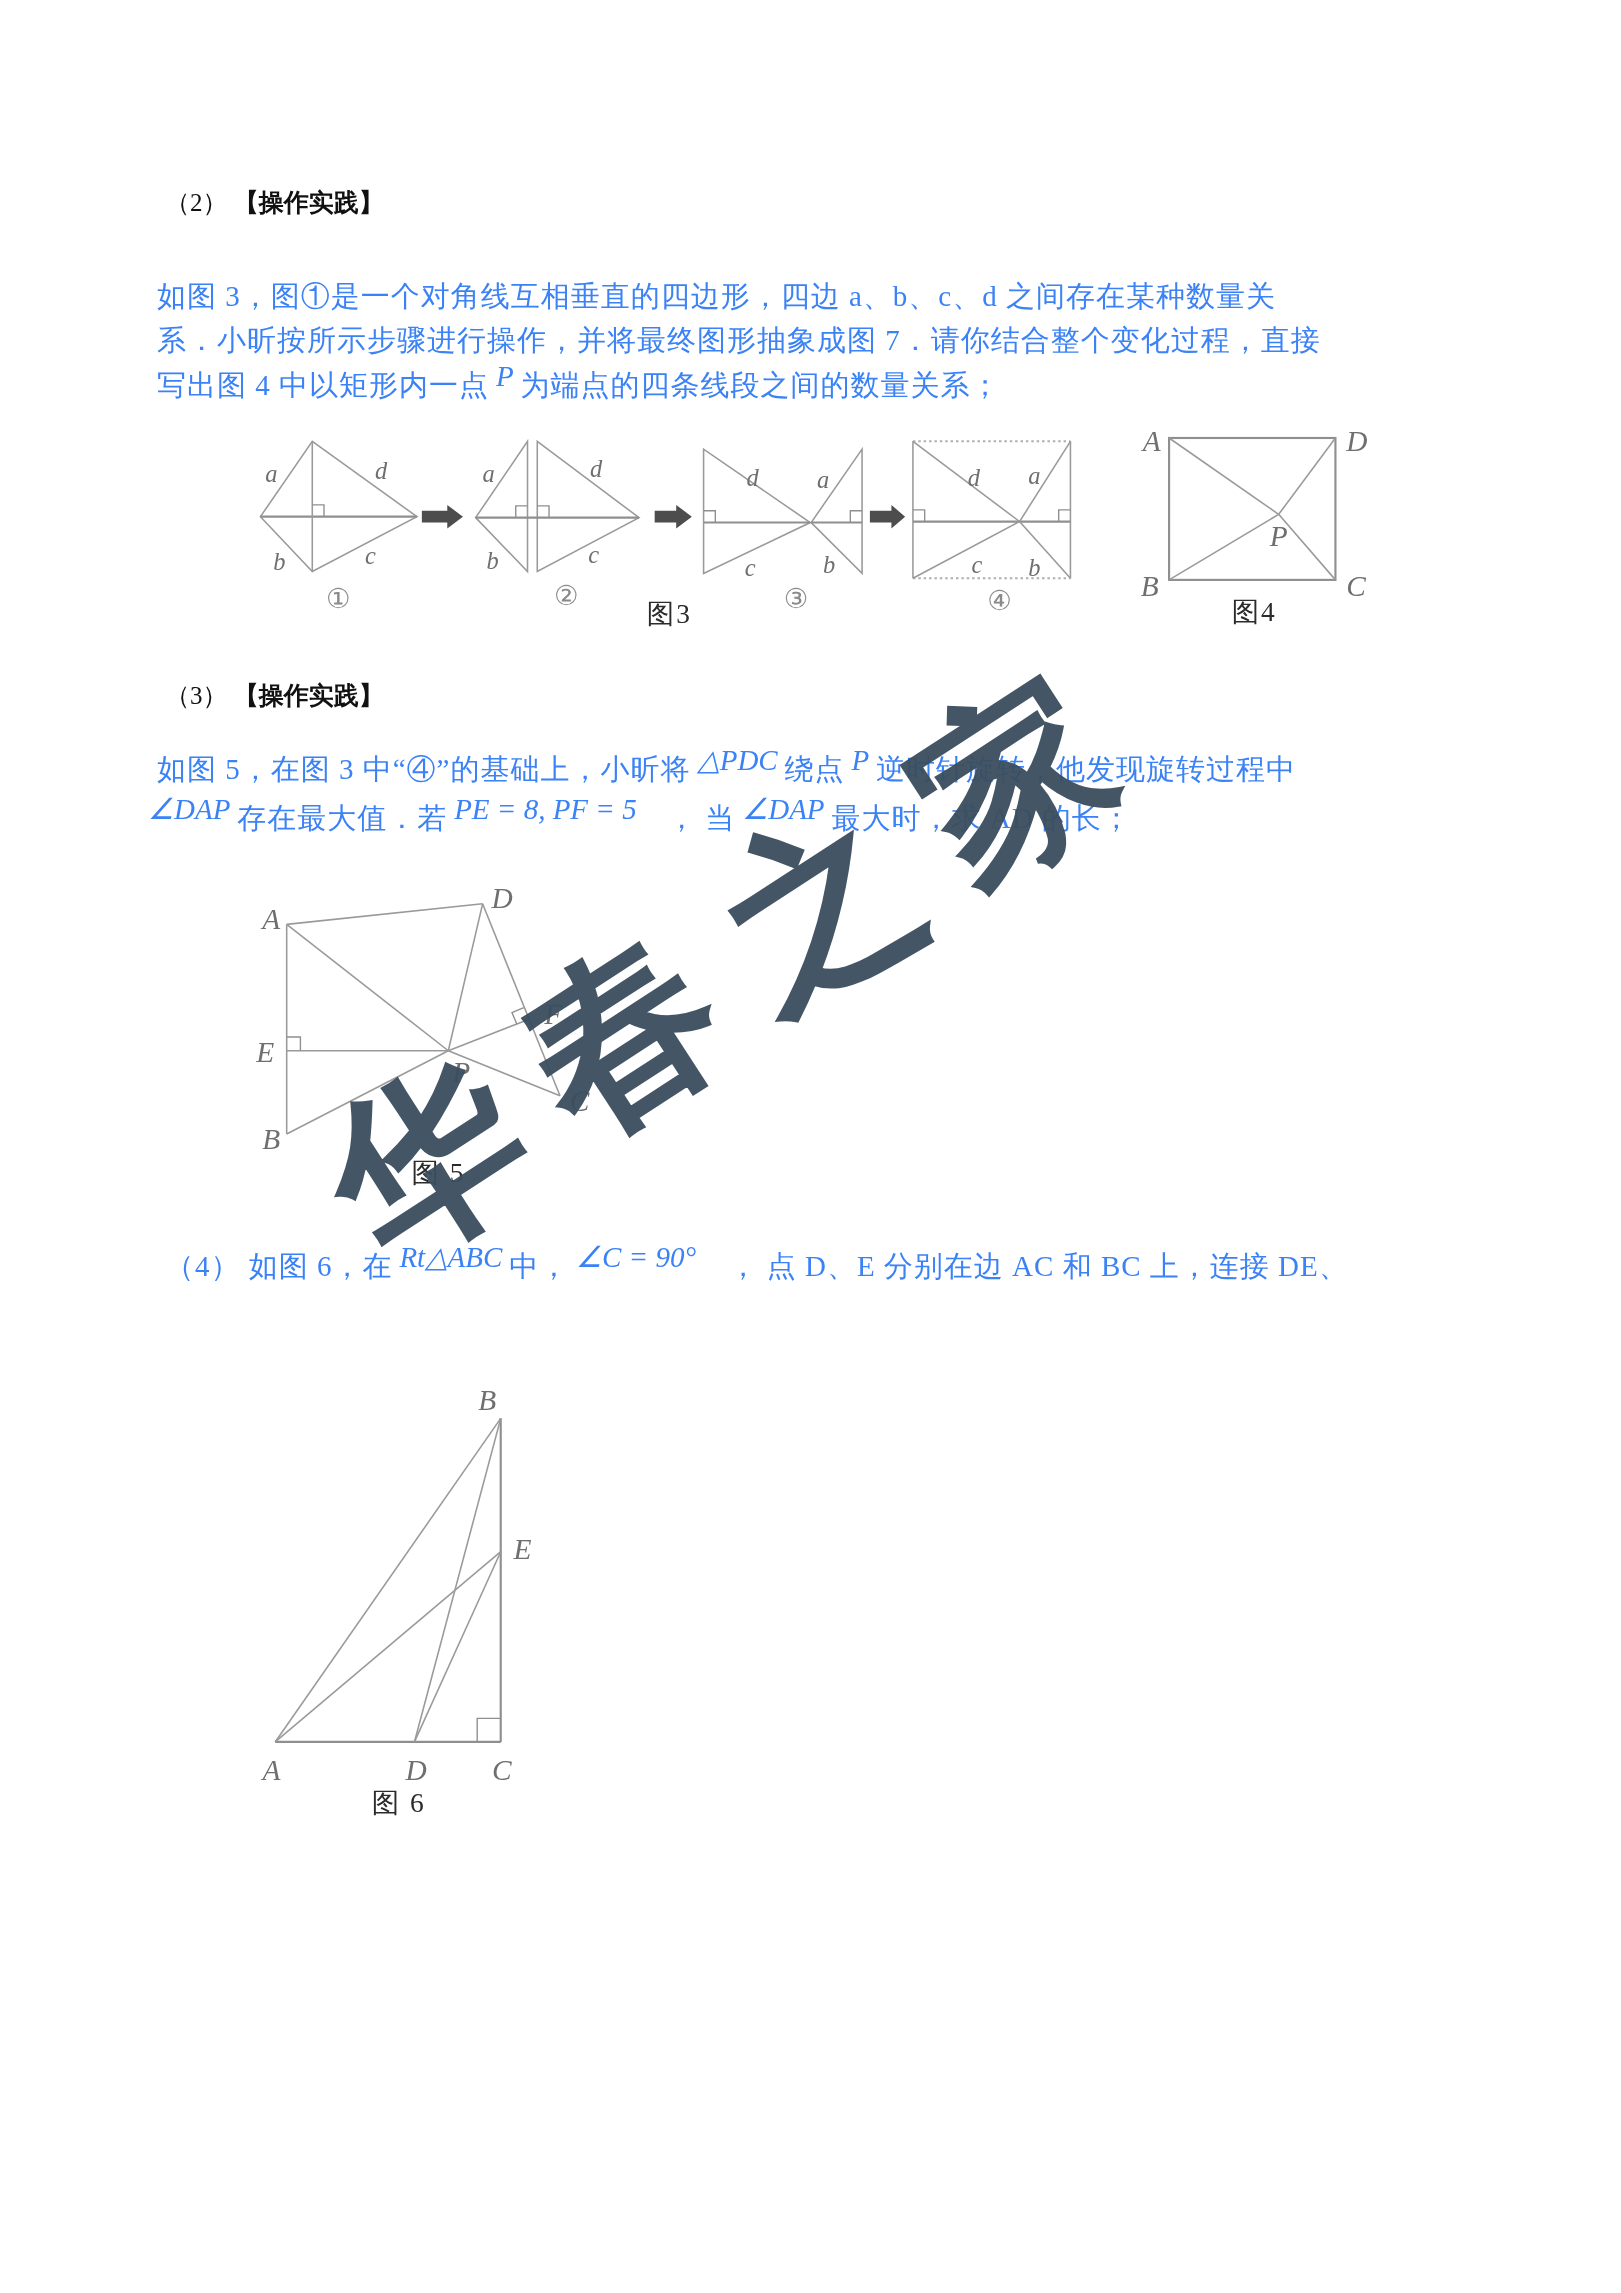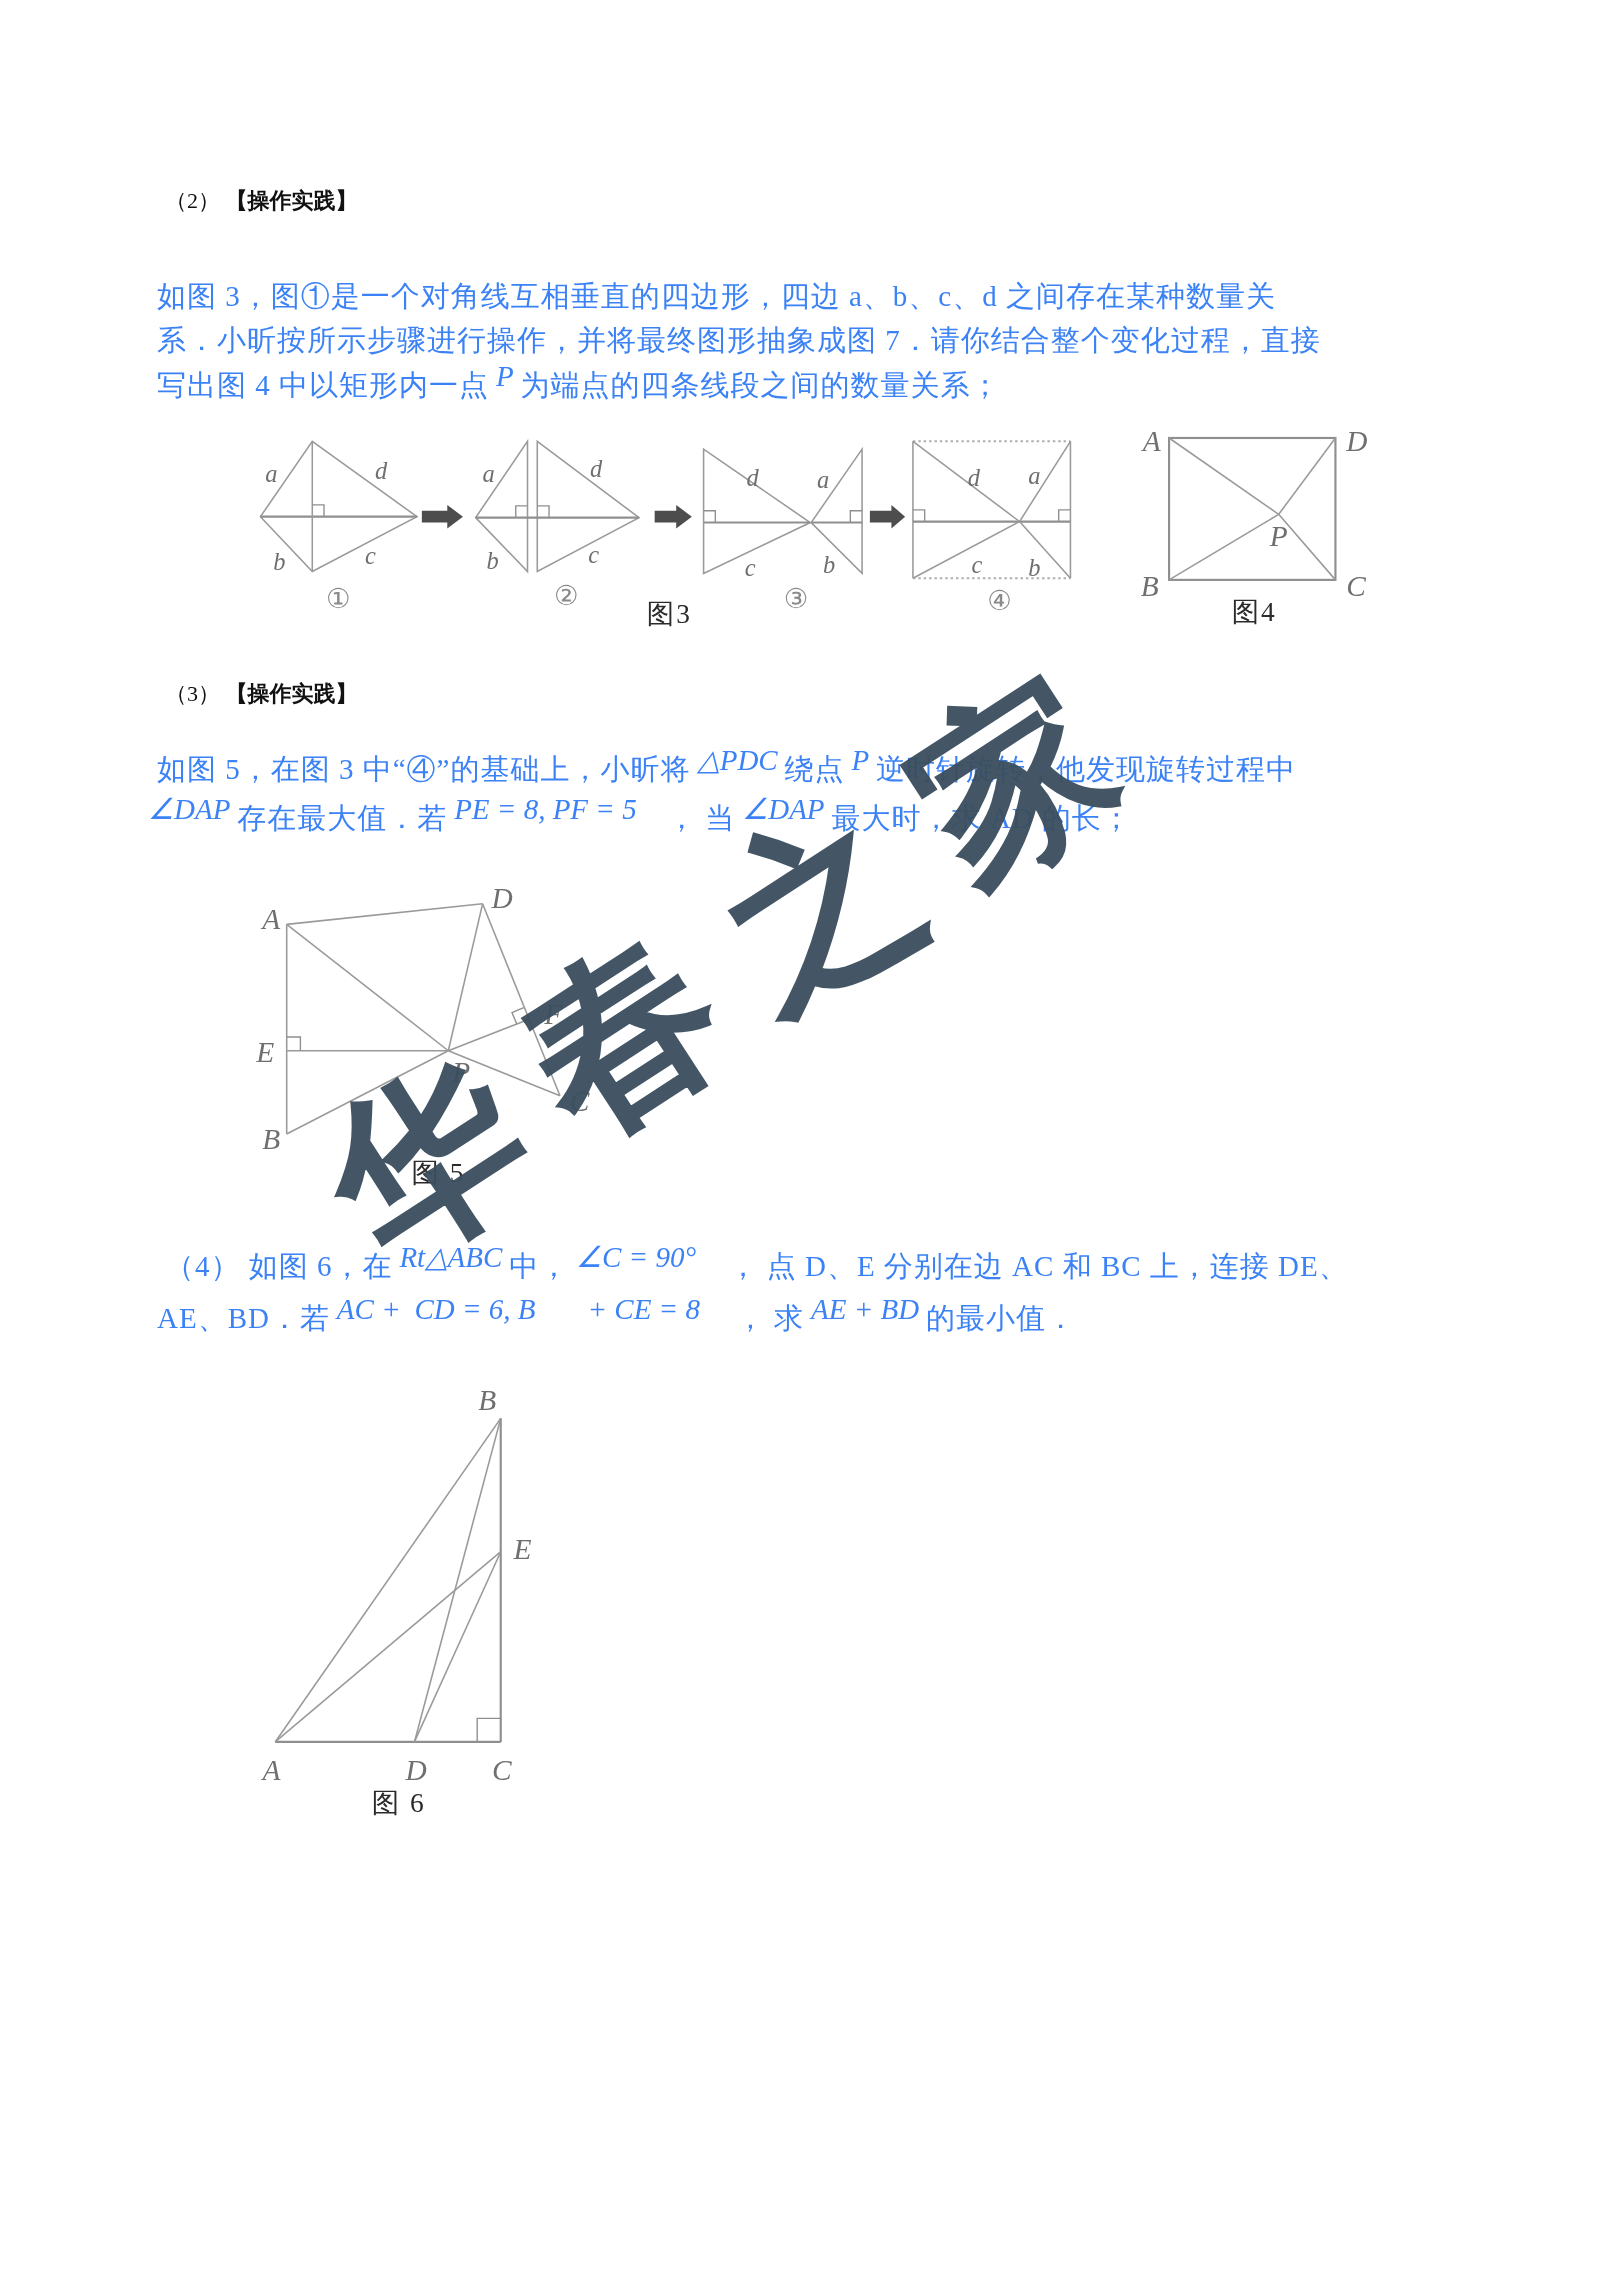--- a/index.html
+++ b/index.html
@@ -1,18 +1,18 @@
 <!DOCTYPE html>
 <html><head>
 <meta charset="utf-8">
 <style>
   html,body{margin:0;padding:0;background:#e8e8e8;}
   #page{position:relative;width:1621px;height:2294px;background:#ffffff;overflow:hidden;
         font-family:"Liberation Serif",serif;color:#1c1c1c;}
-  .heading{position:absolute;font-size:22px;white-space:nowrap;color:#111;}
+  .heading{position:absolute;font-size:25px;white-space:nowrap;color:#111;}
   .heading .h-title{font-weight:bold;font-family:"Liberation Sans",sans-serif;}
   .line{position:absolute;font-size:29px;letter-spacing:1px;white-space:nowrap;color:#3b82f6;}
   .math{font-family:"Liberation Serif",serif;font-style:italic;position:relative;top:-8.8px;
         margin:0 6.9px;font-size:29px;letter-spacing:0;}
   .gapped{margin-right:45px;}
   svg{position:absolute;overflow:visible;}
   svg text{font-family:"Liberation Serif",serif;font-style:italic;fill:#6f6f6f;font-size:25px;}
   svg text.big{font-size:30px;}
   svg text.num{font-style:normal;fill:#8a8a8a;font-size:28px;}
   svg text.cap{font-style:normal;fill:#2b2b2b;font-size:28px;letter-spacing:2px;}
@@ -165,23 +165,20 @@
     <text x="376" y="145" class="big">F</text>
     <text x="402" y="234" class="big">C</text>
     <text x="268" y="306" class="cap" text-anchor="middle">图 5</text>
   </svg>
 
   <div id="watermark" style="color: rgb(58, 78, 94);">华春之家</div>
 
   <div class="line" style="left:165px;top:1247px;">
     <span>（4） 如图 6，在</span><span class="math">Rt△ABC</span><span>中，</span><span class="math">∠C = 90°</span><span style="margin-left:25.5px;font-family:Liberation Serif, serif;">，  点 D、E 分别在边 AC 和 BC 上，连接 DE、</span>
   </div>
-  <div class="line" style="left:157px;top:1299px;">
-    <span>AE、BD．若</span><span class="math">AC +</span><span class="math gapped">CD = 6, B</span><span class="math">+ CE = 8</span><span style="margin-left:29px;">，  求</span><span class="math">AE + BD</span><span>的最小值．</span>
-  </div>
 
   <svg style="left:235px;top:1382px;" width="353" height="461" viewBox="0 0 360 470">
     <g>
       <line x1="41" y1="367" x2="271" y2="37" class="thin"></line>
       <line x1="41" y1="367" x2="271" y2="367" class="mid"></line>
       <line x1="271" y1="37" x2="271" y2="367" class="mid"></line>
       <line x1="41" y1="367" x2="271" y2="173" class="thin"></line>
       <line x1="271" y1="37" x2="183" y2="367" class="thin"></line>
       <line x1="183" y1="367" x2="271" y2="173" class="thin"></line>
       <path d="M 247 367 V 343 H 271" class="sq"></path>

